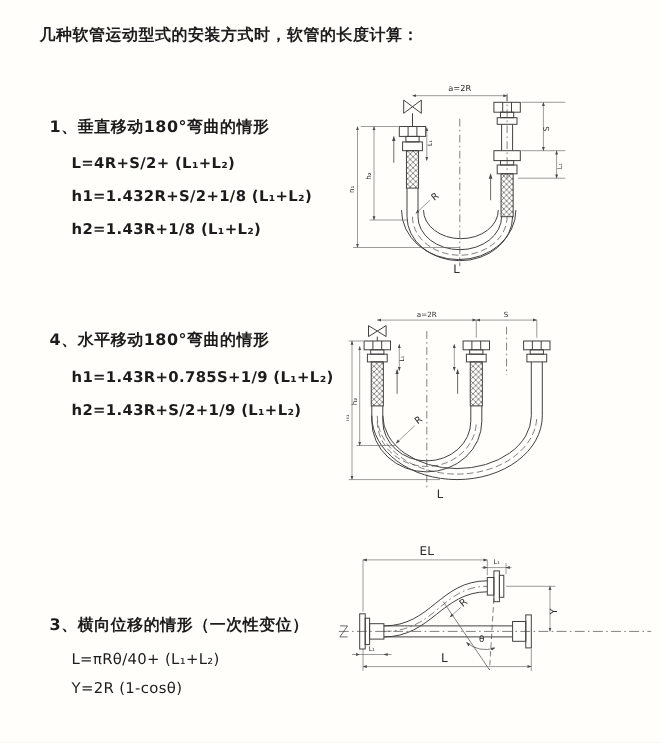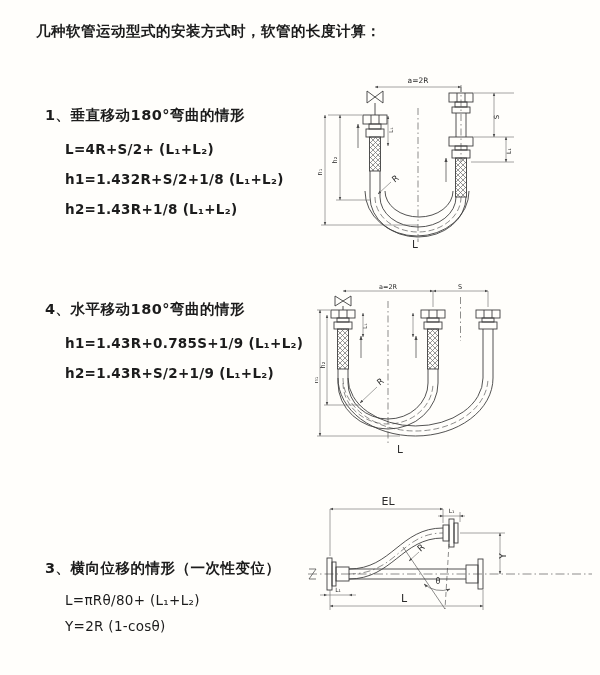--- a/index.html
+++ b/index.html
@@ -43,21 +43,21 @@
     <div class="sec-heading">4、水平移动180°弯曲的情形</div>
     <div class="formulas sp30">
       <div class="formula">h1=1.43R+0.785S+1/9 (L₁+L₂)</div>
       <div class="formula">h2=1.43R+S/2+1/9 (L₁+L₂)</div>
     </div>
   </div>
 
   <div class="section" style="left:45px;top:532px;margin-top:27px;">
     <div class="sec-heading">3、横向位移的情形（一次性变位）</div>
     <div class="formulas sp26">
-      <div class="formula">L=πRθ/80+ (L₁+L₂)</div>
+      <div class="formula">L=πRθ/40+ (L₁+L₂)</div>
       <div class="formula">Y=2R (1-cosθ)</div>
     </div>
   </div>
 
   <div class="diagram" style="left:318px;top:70px;">
   <svg width="270" height="195" viewBox="0 0 270 195">
     <defs>
       <marker id="ar1" viewBox="0 0 10 10" refX="9" refY="5" markerWidth="7" markerHeight="7" orient="auto-start-reverse">
         <path d="M0,1.5 L9.5,5 L0,8.5 z" fill="#4a4a4a"></path>
       </marker>

